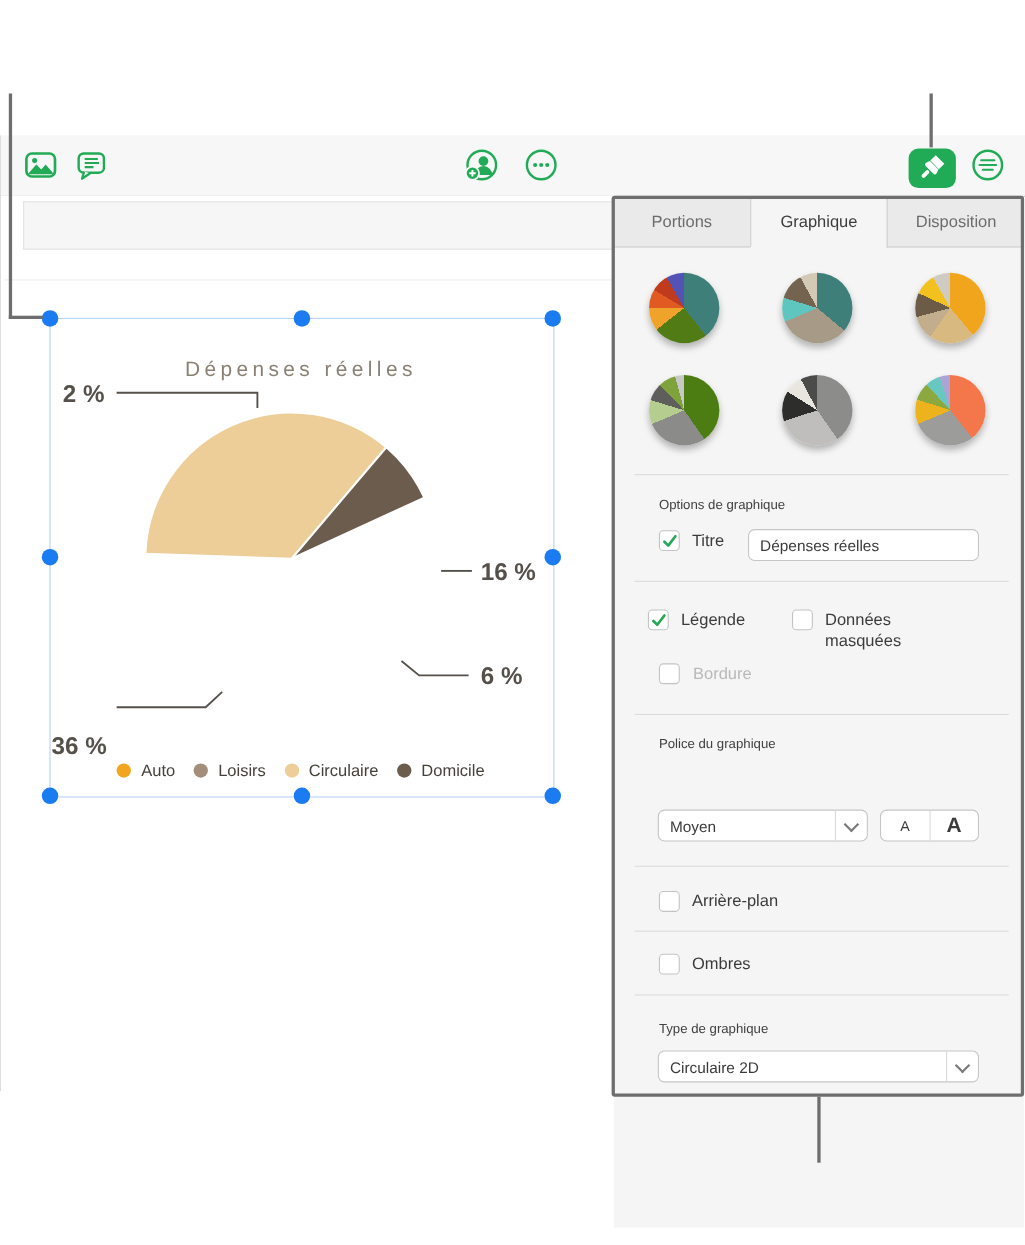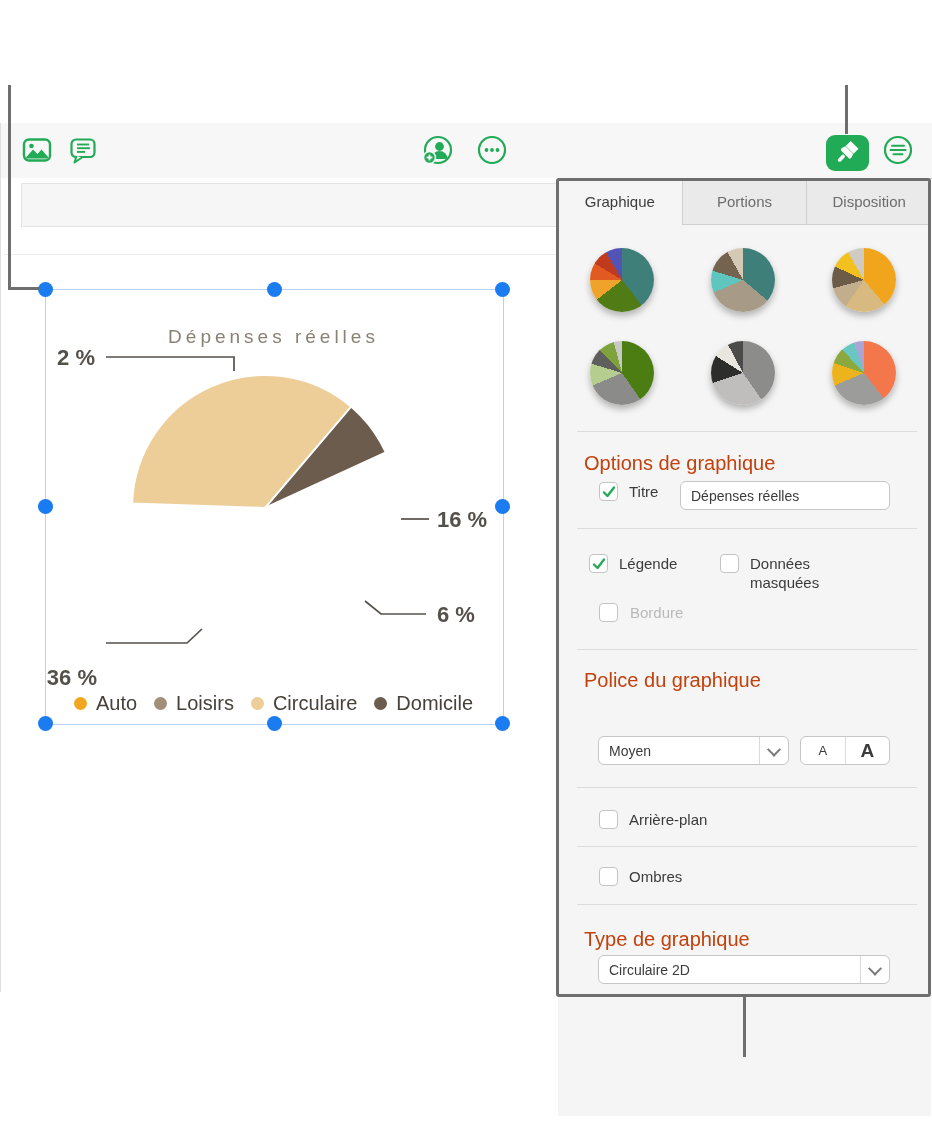--- a/index.html
+++ b/index.html
@@ -32,33 +32,33 @@
   .pct{position:absolute;font-size:22px;font-weight:bold;color:#55504a;line-height:24px;}
   #pct-43{left:28px;top:168px;width:66px;text-align:right;}
   #pct-16{left:436px;top:330px;}
   #pct-6{left:436px;top:425px;}
   #pct-36{left:30px;top:452px;width:66px;text-align:right;margin-top:36px;}
 
   #chart-svg{position:absolute;left:0;top:0;}
 
   
   #legend{position:absolute;left:44px;top:514px;width:457px;display:flex;justify-content:center;align-items:center;gap:17px;}
-  .legend-item{display:flex;align-items:center;gap:9px;font-size:20px;color:#46413a;}
+  .legend-item{display:flex;align-items:center;gap:9px;font-size:15px;color:#46413a;}
   .legend-swatch{width:13px;height:13px;border-radius:50%;}
 
   
   #sidebar{position:absolute;left:557px;top:56px;width:373px;height:937px;background:#f5f5f5;}
   #tabbar{position:absolute;left:0;top:0;width:373px;height:46px;display:flex;}
   .tab{flex:1;display:flex;align-items:center;justify-content:center;font-size:15px;color:#6c6c6c;background:#eaeaea;border-bottom:1px solid #cfcfcf;border-left:1px solid #cfcfcf;cursor:default;}
   .tab:first-child{border-left:none;}
   .tab.active{background:#f5f5f5;border-bottom:1px solid transparent;color:#3c3c3c;}
 
   .thumb{position:absolute;width:64px;height:64px;border-radius:50%;box-shadow:0 4px 7px rgba(0,0,0,.28);}
   .divider{position:absolute;left:19px;width:340px;height:1px;background:#dcdcdc;}
-  .sb-heading{position:absolute;left:26px;font-size:20px;color:#c2410c;}
+  .sb-heading{position:absolute;left:41px;font-size:12px;color:#404040;}
 
   .check-row{position:absolute;display:flex;align-items:flex-start;gap:11px;font-size:15px;color:#3b3b3b;}
   .checkbox{width:19px;height:19px;background:#fff;border:1px solid #c4c4c4;border-radius:4px;box-sizing:border-box;position:relative;flex:none;}
   .checkbox svg{display:none;position:absolute;left:1px;top:1px;}
   .checkbox.checked svg{display:block;}
   .check-label{line-height:19px;}
   .check-row.disabled{color:#b9b9b9;}
   .two-line{line-height:19px;}
 
   .field{position:absolute;background:#fff;border:1px solid #c6c6c6;border-radius:6px;box-sizing:border-box;font-size:14px;color:#3b3b3b;}
@@ -183,22 +183,22 @@
       <div class="handle" style="left:494px;top:104px;"></div>
       <div class="handle" style="left:37px;top:321px;"></div>
       <div class="handle" style="left:494px;top:321px;"></div>
       <div class="handle" style="left:37px;top:538px;"></div>
       <div class="handle" style="left:266px;top:538px;"></div>
       <div class="handle" style="left:494px;top:538px;"></div>
     </div>
 
     <div id="sidebar">
       <div id="tabbar">
+        <div class="tab">Portions</div>
         <div class="tab active">Graphique</div>
-        <div class="tab">Portions</div>
         <div class="tab">Disposition</div>
       </div>
 
       <div class="thumb" style="left: 32px; top: 69px; background: conic-gradient(rgb(62, 127, 121) 0deg, rgb(62, 127, 121) 142deg, rgb(80, 123, 21) 142deg, rgb(80, 123, 21) 232deg, rgb(240, 163, 42) 232deg, rgb(240, 163, 42) 270deg, rgb(224, 90, 33) 270deg, rgb(224, 90, 33) 301deg, rgb(192, 58, 29) 301deg, rgb(192, 58, 29) 330deg, rgb(83, 82, 181) 330deg, rgb(83, 82, 181) 360deg);"></div>
       <div class="thumb" style="left: 153px; top: 69px; background: conic-gradient(rgb(62, 127, 121) 0deg, rgb(62, 127, 121) 130deg, rgb(167, 154, 134) 130deg, rgb(167, 154, 134) 247deg, rgb(94, 198, 190) 247deg, rgb(94, 198, 190) 287deg, rgb(116, 100, 79) 287deg, rgb(116, 100, 79) 331deg, rgb(212, 201, 181) 331deg, rgb(212, 201, 181) 360deg);"></div>
       <div class="thumb" style="left: 274px; top: 69px; background: conic-gradient(rgb(240, 165, 29) 0deg, rgb(240, 165, 29) 140deg, rgb(216, 186, 128) 140deg, rgb(216, 186, 128) 215deg, rgb(194, 173, 140) 215deg, rgb(194, 173, 140) 255deg, rgb(108, 91, 70) 255deg, rgb(108, 91, 70) 295deg, rgb(242, 193, 30) 295deg, rgb(242, 193, 30) 330deg, rgb(207, 202, 194) 330deg, rgb(207, 202, 194) 360deg);"></div>
       <div class="thumb" style="left: 32px; top: 162px; background: conic-gradient(rgb(76, 125, 18) 0deg, rgb(76, 125, 18) 145deg, rgb(139, 139, 137) 145deg, rgb(139, 139, 137) 247deg, rgb(181, 205, 143) 247deg, rgb(181, 205, 143) 287deg, rgb(94, 95, 93) 287deg, rgb(94, 95, 93) 316deg, rgb(127, 163, 60) 316deg, rgb(127, 163, 60) 345deg, rgb(200, 200, 198) 345deg, rgb(200, 200, 198) 360deg);"></div>
       <div class="thumb" style="left: 153px; top: 162px; background: conic-gradient(rgb(140, 140, 138) 0deg, rgb(140, 140, 138) 145deg, rgb(191, 190, 188) 145deg, rgb(191, 190, 188) 252deg, rgb(45, 45, 44) 252deg, rgb(45, 45, 44) 302deg, rgb(233, 230, 224) 302deg, rgb(233, 230, 224) 332deg, rgb(75, 75, 74) 332deg, rgb(75, 75, 74) 360deg);"></div>
       <div class="thumb" style="left: 274px; top: 162px; background: conic-gradient(rgb(244, 119, 75) 0deg, rgb(244, 119, 75) 142deg, rgb(156, 156, 154) 142deg, rgb(156, 156, 154) 247deg, rgb(237, 179, 29) 247deg, rgb(237, 179, 29) 288deg, rgb(139, 169, 63) 288deg, rgb(139, 169, 63) 317deg, rgb(105, 199, 193) 317deg, rgb(105, 199, 193) 342deg, rgb(171, 165, 213) 342deg, rgb(171, 165, 213) 360deg);"></div>
 

